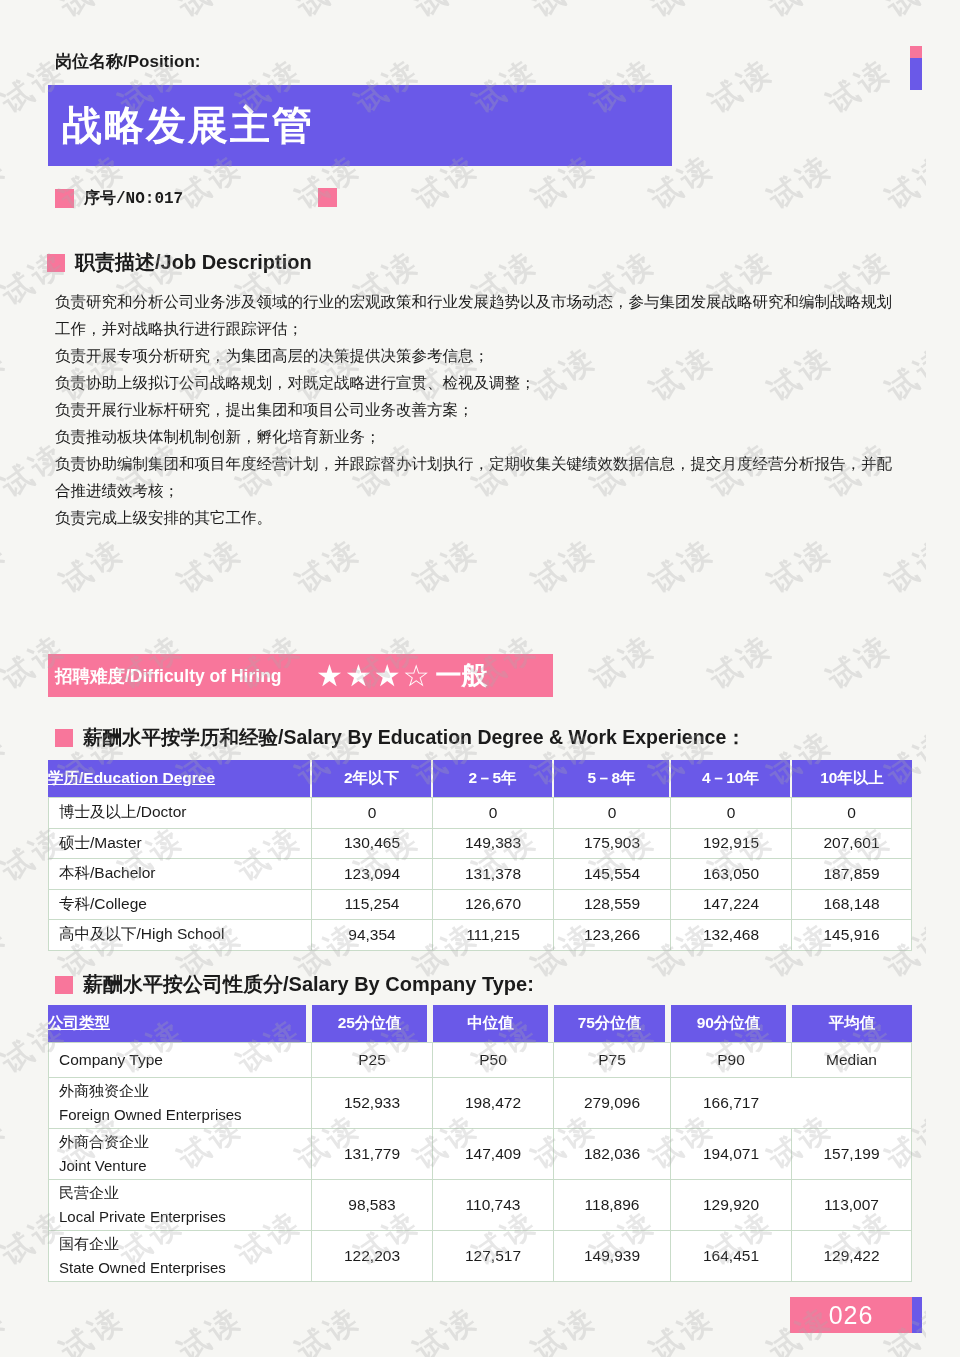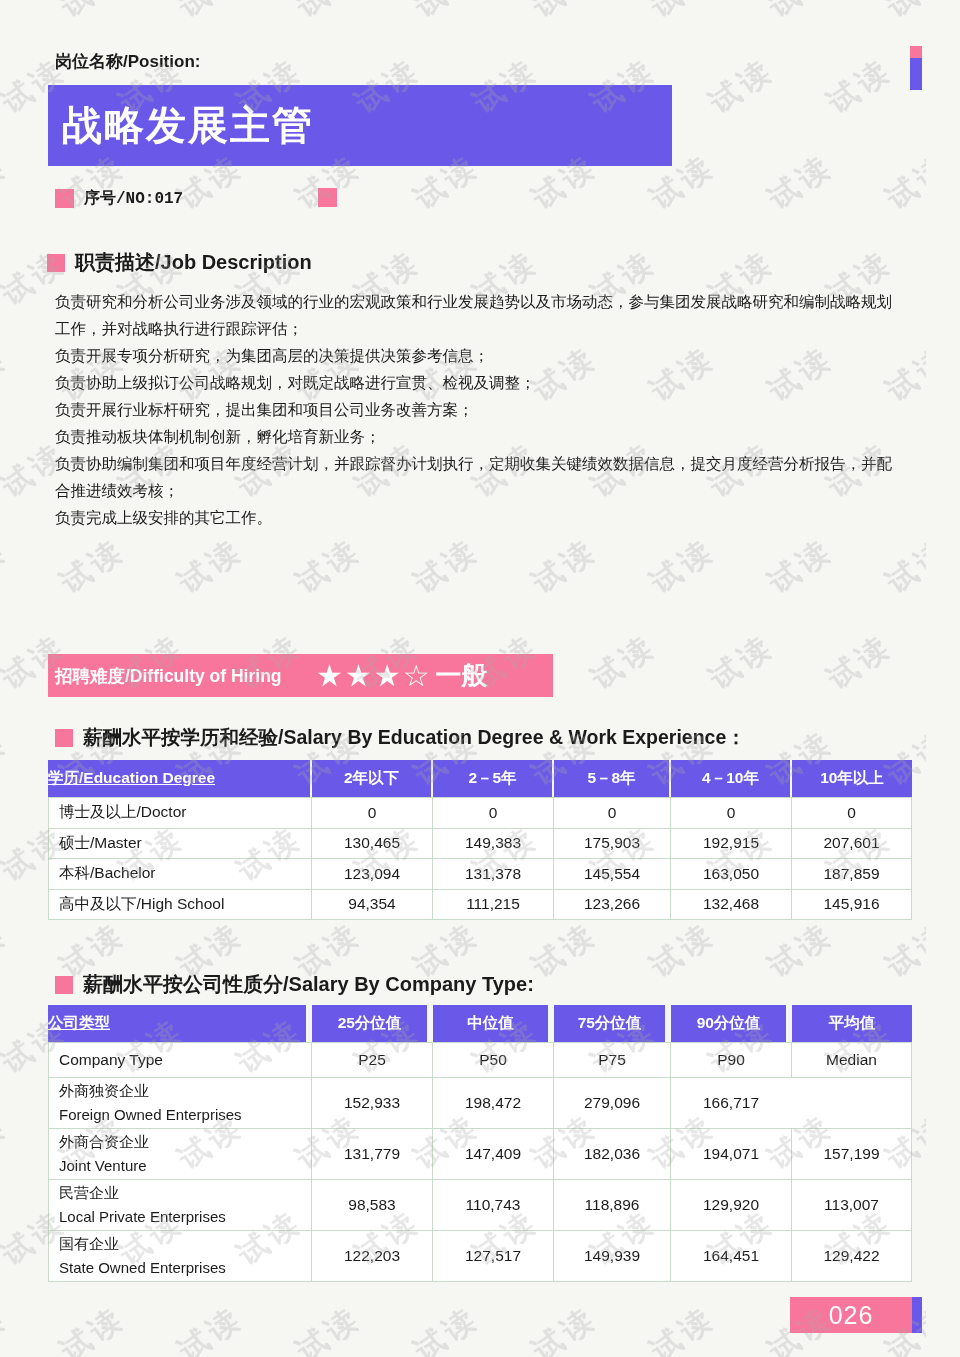--- a/index.html
+++ b/index.html
@@ -155,20 +155,28 @@
         <div class="bcell">192,915</div>
         <div class="bcell">207,601</div>
       </div>
       <div class="brow">
         <div class="bcell first">本科/Bachelor</div>
         <div class="bcell">123,094</div>
         <div class="bcell">131,378</div>
         <div class="bcell">145,554</div>
         <div class="bcell">163,050</div>
         <div class="bcell">187,859</div>
+      </div>
+      <div class="brow">
+        <div class="bcell first">专科/College</div>
+        <div class="bcell">115,254</div>
+        <div class="bcell">126,670</div>
+        <div class="bcell">128,559</div>
+        <div class="bcell">147,224</div>
+        <div class="bcell">168,148</div>
       </div>
       <div class="brow">
         <div class="bcell first">高中及以下/High School</div>
         <div class="bcell">94,354</div>
         <div class="bcell">111,215</div>
         <div class="bcell">123,266</div>
         <div class="bcell">132,468</div>
         <div class="bcell">145,916</div>
       </div>
     </div>

